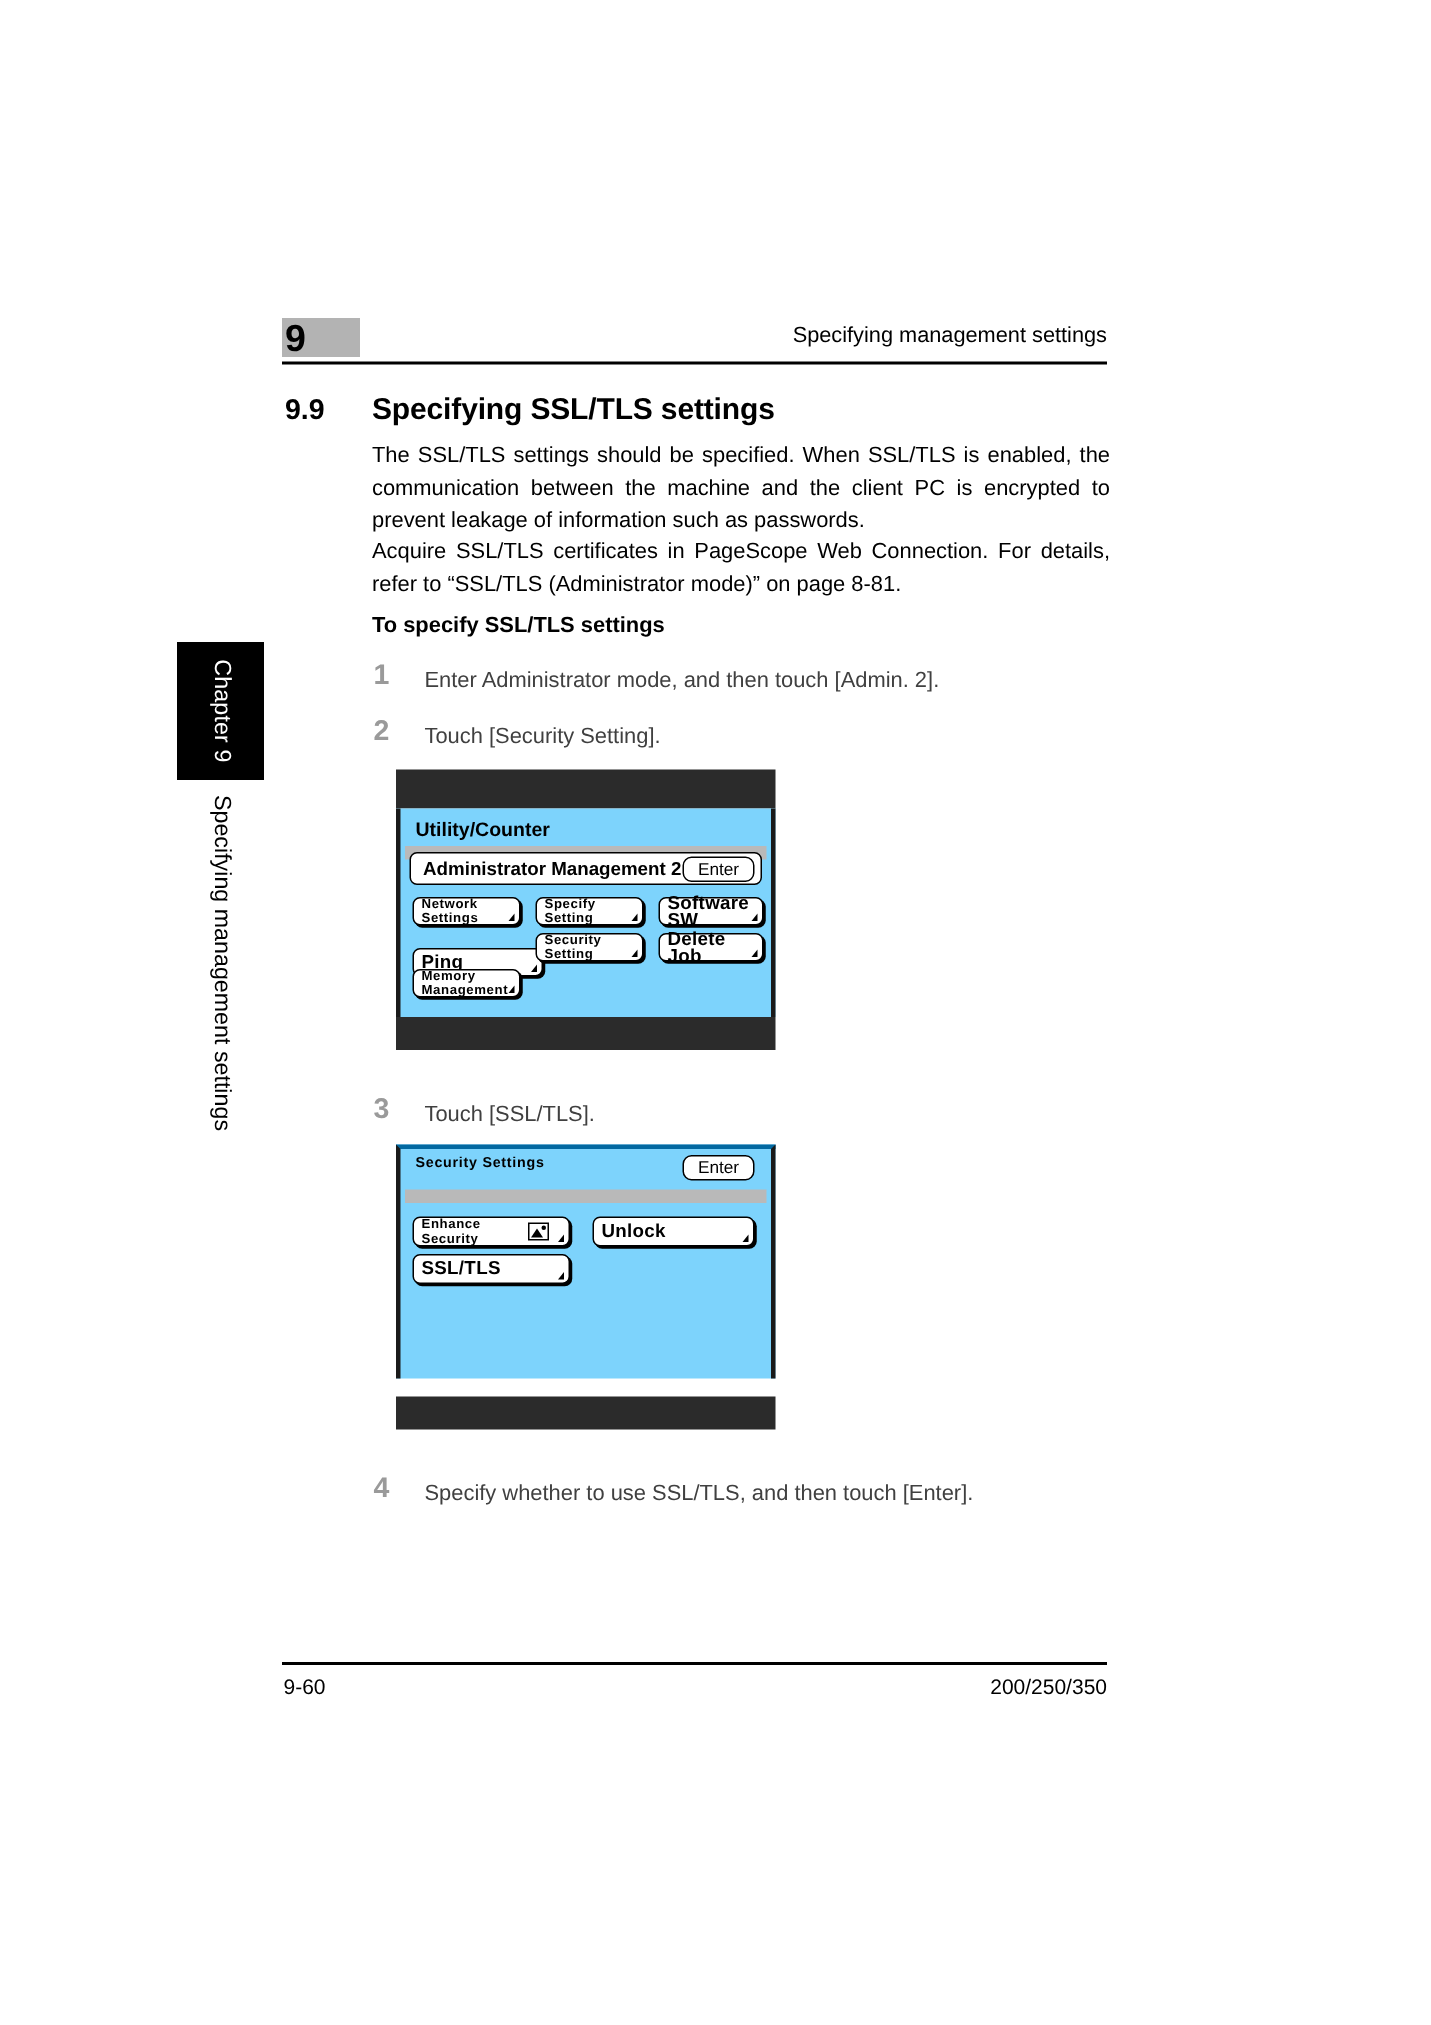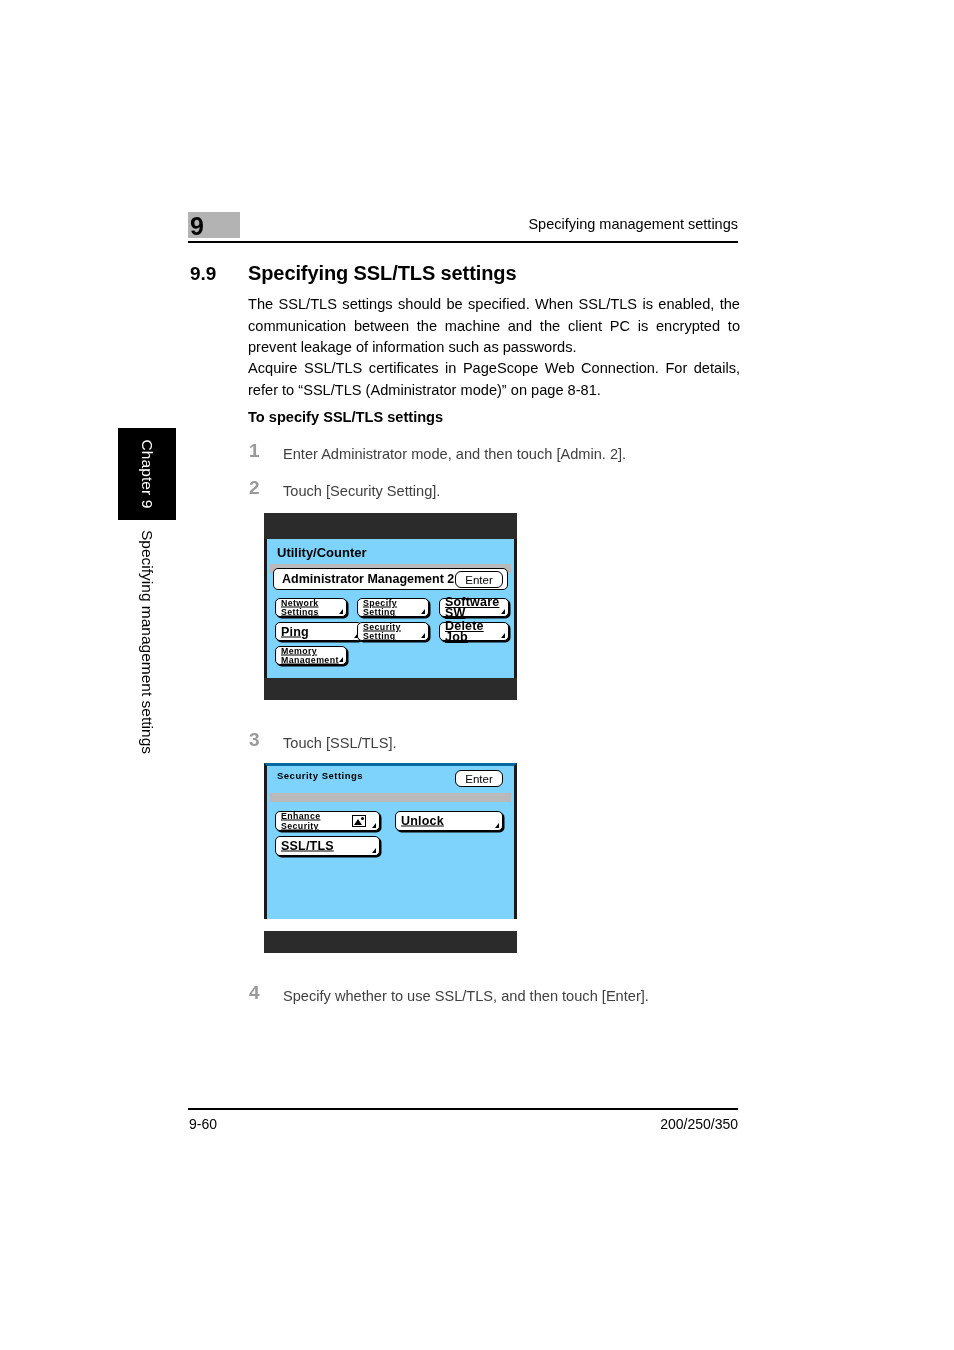--- a/index.html
+++ b/index.html
@@ -268,21 +268,20 @@
   .btn .lbl {
     position: absolute;
     left: 5px;
     top: 50%;
     transform: translateY(-50%);
     font-size: 11.5px;
     font-weight: bold;
     line-height: 11px;
     white-space: pre-line;
     letter-spacing: 0.2px;
-    text-decoration: underline;
   }
   .btn .lbl.two-line { font-size: 8.8px; letter-spacing: 0.4px; line-height: 9.5px; }
   .btn .lbl.big { font-size: 12.5px; }
   .btn .corner {
     position: absolute;
     right: 3px;
     bottom: 2px;
     width: 0; height: 0;
     border-left: 4px solid transparent;
     border-bottom: 5px solid #000;
@@ -406,21 +405,21 @@
       <div class="btn" style="left:90px; top:59px; width:72px; height:19px;">
         <span class="lbl two-line">Specify
 Setting</span>
         <span class="corner"></span>
       </div>
       <div class="btn" style="left:172px; top:59px; width:70px; height:19px;">
         <span class="lbl big">Software SW</span>
         <span class="corner"></span>
       </div>
 
-      <div class="btn" style="left:8px; top:83px; width:87px; height:19px;">
+      <div class="btn" style="left:8px; top:93px; width:87px; height:19px;">
         <span class="lbl big">Ping</span>
         <span class="corner"></span>
       </div>
       <div class="btn" style="left:90px; top:83px; width:72px; height:19px;">
         <span class="lbl two-line">Security
 Setting</span>
         <span class="corner"></span>
       </div>
       <div class="btn" style="left:172px; top:83px; width:70px; height:19px;">
         <span class="lbl big">Delete Job</span>

